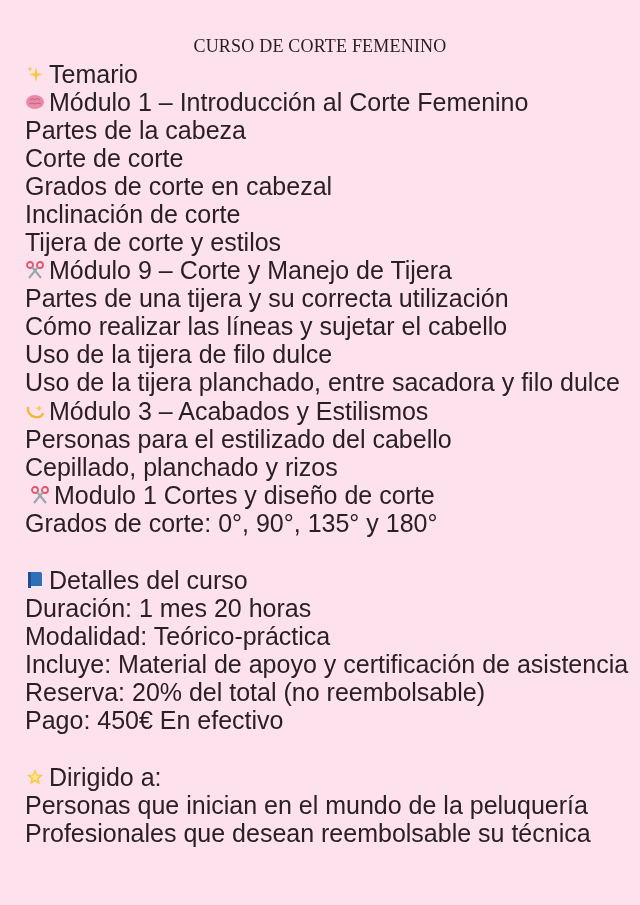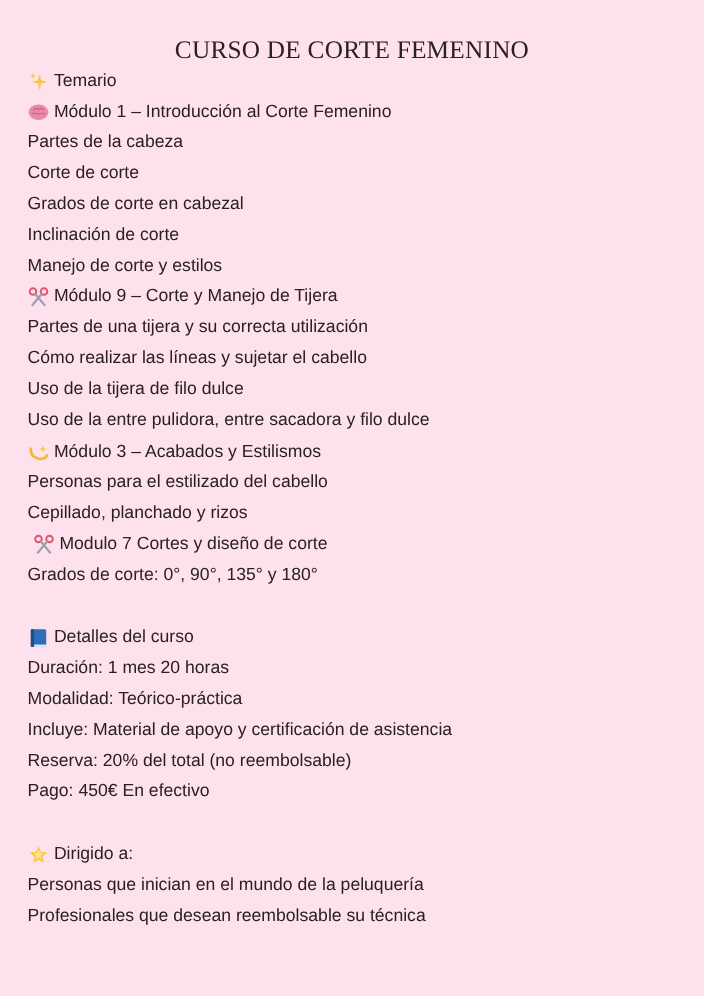--- a/index.html
+++ b/index.html
@@ -8,25 +8,25 @@
     background: #fde1ec;
     color: #2a2024;
     font-family: "Liberation Sans", "DejaVu Sans", sans-serif;
     position: relative;
   }
   .page { position: absolute; left: 0; top: 0; width: 640px; height: 905px; }
   .title {
     position: absolute; top: 34px; left: 0; width: 640px;
     text-align: center;
     font-family: "Liberation Serif", "DejaVu Serif", serif;
-    font-size: 23px; letter-spacing: 0.2px; line-height: 24px;
+    font-size: 18px; letter-spacing: 0.2px; line-height: 24px;
   }
   .line {
     position: absolute; left: 25px;
-    font-size: 16px; line-height: 28px; white-space: nowrap;
+    font-size: 25px; line-height: 28px; white-space: nowrap;
     display: flex; align-items: center;
   }
   .icon {
     display: inline-block; width: 20px; height: 20px; margin-right: 4px;
     position: relative; flex: none;
   }
   .icon svg { width: 20px; height: 20px; display: block; }
 </style>
 </head>
 <body>
@@ -50,36 +50,36 @@
           <ellipse cx="10" cy="10" rx="9" ry="7" fill="#e98aa8"></ellipse>
           <path d="M5 8 Q8 5 10 8 Q12 5 15 8 M4 12 Q7 10 10 12 Q13 10 16 12" stroke="#c75f80" stroke-width="1" fill="none"></path>
         </svg>
     </span>
     <span>Módulo 1 – Introducción al Corte Femenino</span>
   </div>
   <div class="line" style="top:116px">Partes de la cabeza</div>
   <div class="line" style="top:144px">Corte de corte</div>
   <div class="line" style="top:172px">Grados de corte en cabezal</div>
   <div class="line" style="top:200px">Inclinación de corte</div>
-  <div class="line" style="top:228px">Manejo de corte y estilos</div>
+  <div class="line" style="top:228px">Tijera de corte y estilos</div>
 
   <div class="line" style="top:256px">
     <span class="icon">
       <svg viewBox="0 0 20 20">
           <circle cx="5" cy="5" r="3" fill="none" stroke="#e0566f" stroke-width="1.8"></circle>
           <circle cx="15" cy="5" r="3" fill="none" stroke="#e0566f" stroke-width="1.8"></circle>
           <path d="M7 7 L16 18 M13 7 L4 18" stroke="#9aa3ad" stroke-width="2"></path>
         </svg>
     </span>
     <span>Módulo 9 – Corte y Manejo de Tijera</span>
   </div>
   <div class="line" style="top:312px">Cómo realizar las líneas y sujetar el cabello</div>
   <div class="line" style="top:284px">Partes de una tijera y su correcta utilización</div>
   <div class="line" style="top:340px">Uso de la tijera de filo dulce</div>
-  <div class="line" style="top:368px">Uso de la entre pulidora, entre sacadora y filo dulce</div>
+  <div class="line" style="top:368px">Uso de la tijera planchado, entre sacadora y filo dulce</div>
 
   <div class="line" style="top:397px">
     <span class="icon">
       <svg viewBox="0 0 20 20">
           <path d="M3 6 Q2 14 10 16 Q17 17 18 12" stroke="#f2b935" stroke-width="2.4" fill="none"></path>
           <path d="M14 4 L15 6.5 L17.5 7 L15 8 L14 10.5 L13 8 L10.5 7 L13 6.5 Z" fill="#f7c948"></path>
         </svg>
     </span>
     <span>Módulo 3 – Acabados y Estilismos</span>
   </div>
@@ -87,21 +87,21 @@
   <div class="line" style="top:453px">Cepillado, planchado y rizos</div>
 
   <div class="line" style="top:481px; left:30px">
     <span class="icon">
       <svg viewBox="0 0 20 20">
           <circle cx="5" cy="5" r="3" fill="none" stroke="#e0566f" stroke-width="1.8"></circle>
           <circle cx="15" cy="5" r="3" fill="none" stroke="#e0566f" stroke-width="1.8"></circle>
           <path d="M7 7 L16 18 M13 7 L4 18" stroke="#9aa3ad" stroke-width="2"></path>
         </svg>
     </span>
-    <span>Modulo 7 Cortes y diseño de corte</span>
+    <span>Modulo 1 Cortes y diseño de corte</span>
   </div>
   <div class="line" style="top:509px">Grados de corte: 0°, 90°, 135° y 180°</div>
 
   <div class="line" style="top:566px">
     <span class="icon">
       <svg viewBox="0 0 20 20">
           <rect x="3" y="2" width="14" height="16" rx="1.5" fill="#2f6fb8"></rect>
           <rect x="3" y="2" width="3" height="16" fill="#1d4f8c"></rect>
           <rect x="6" y="16" width="11" height="2" fill="#e8eef5"></rect>
         </svg>

